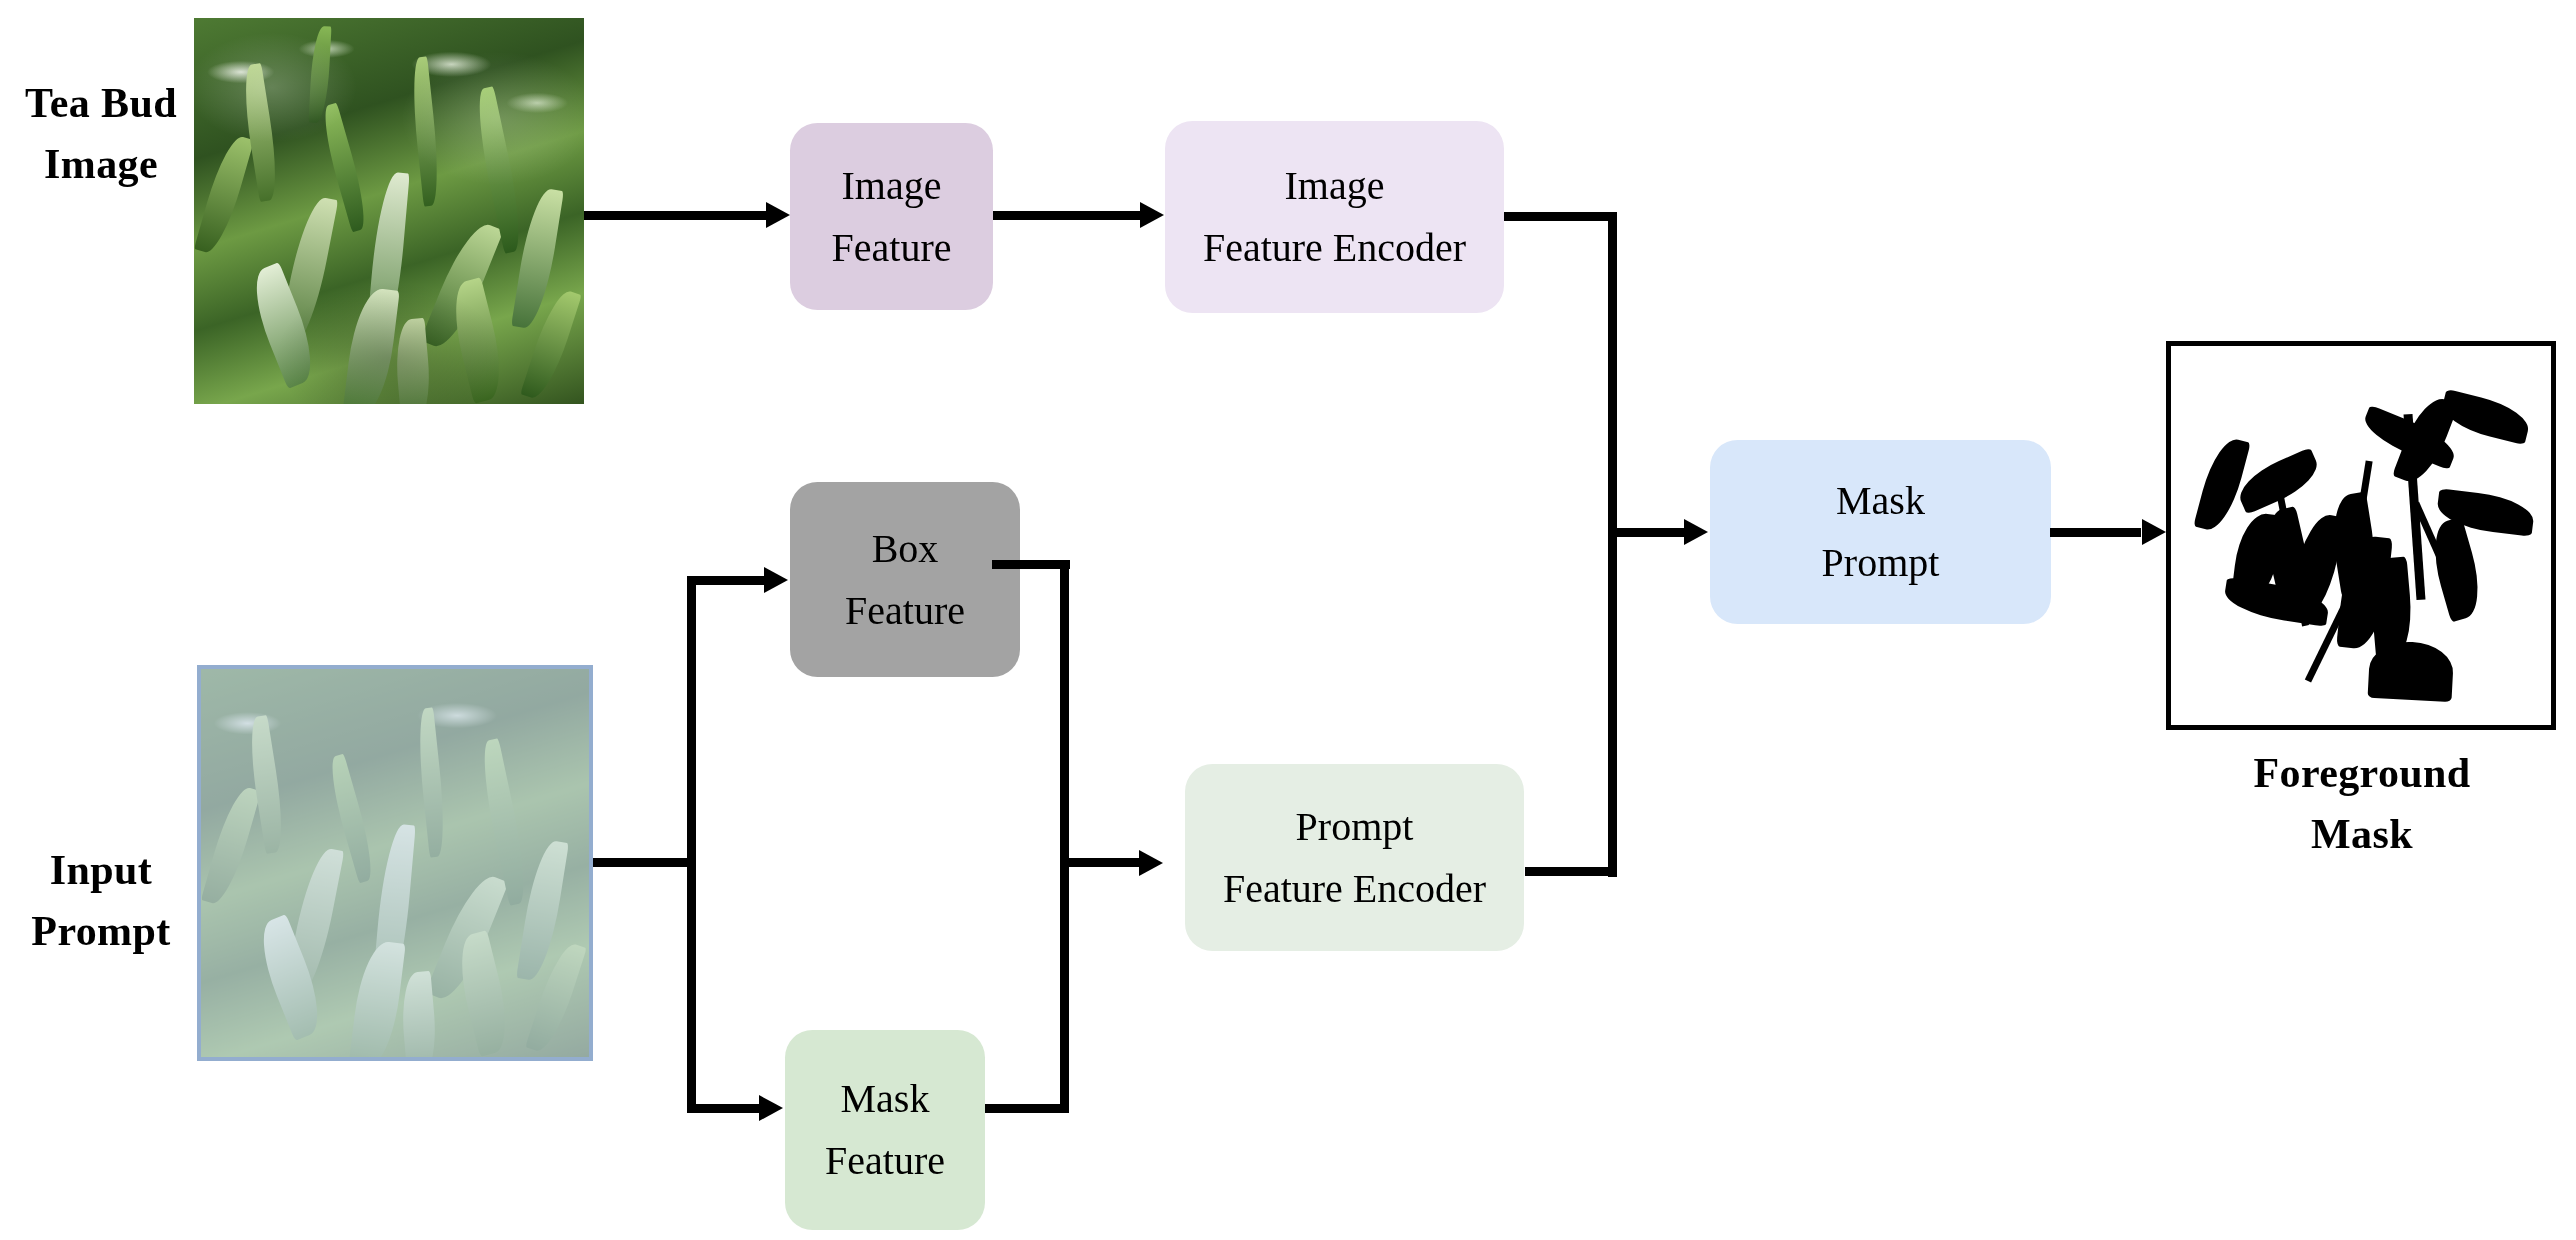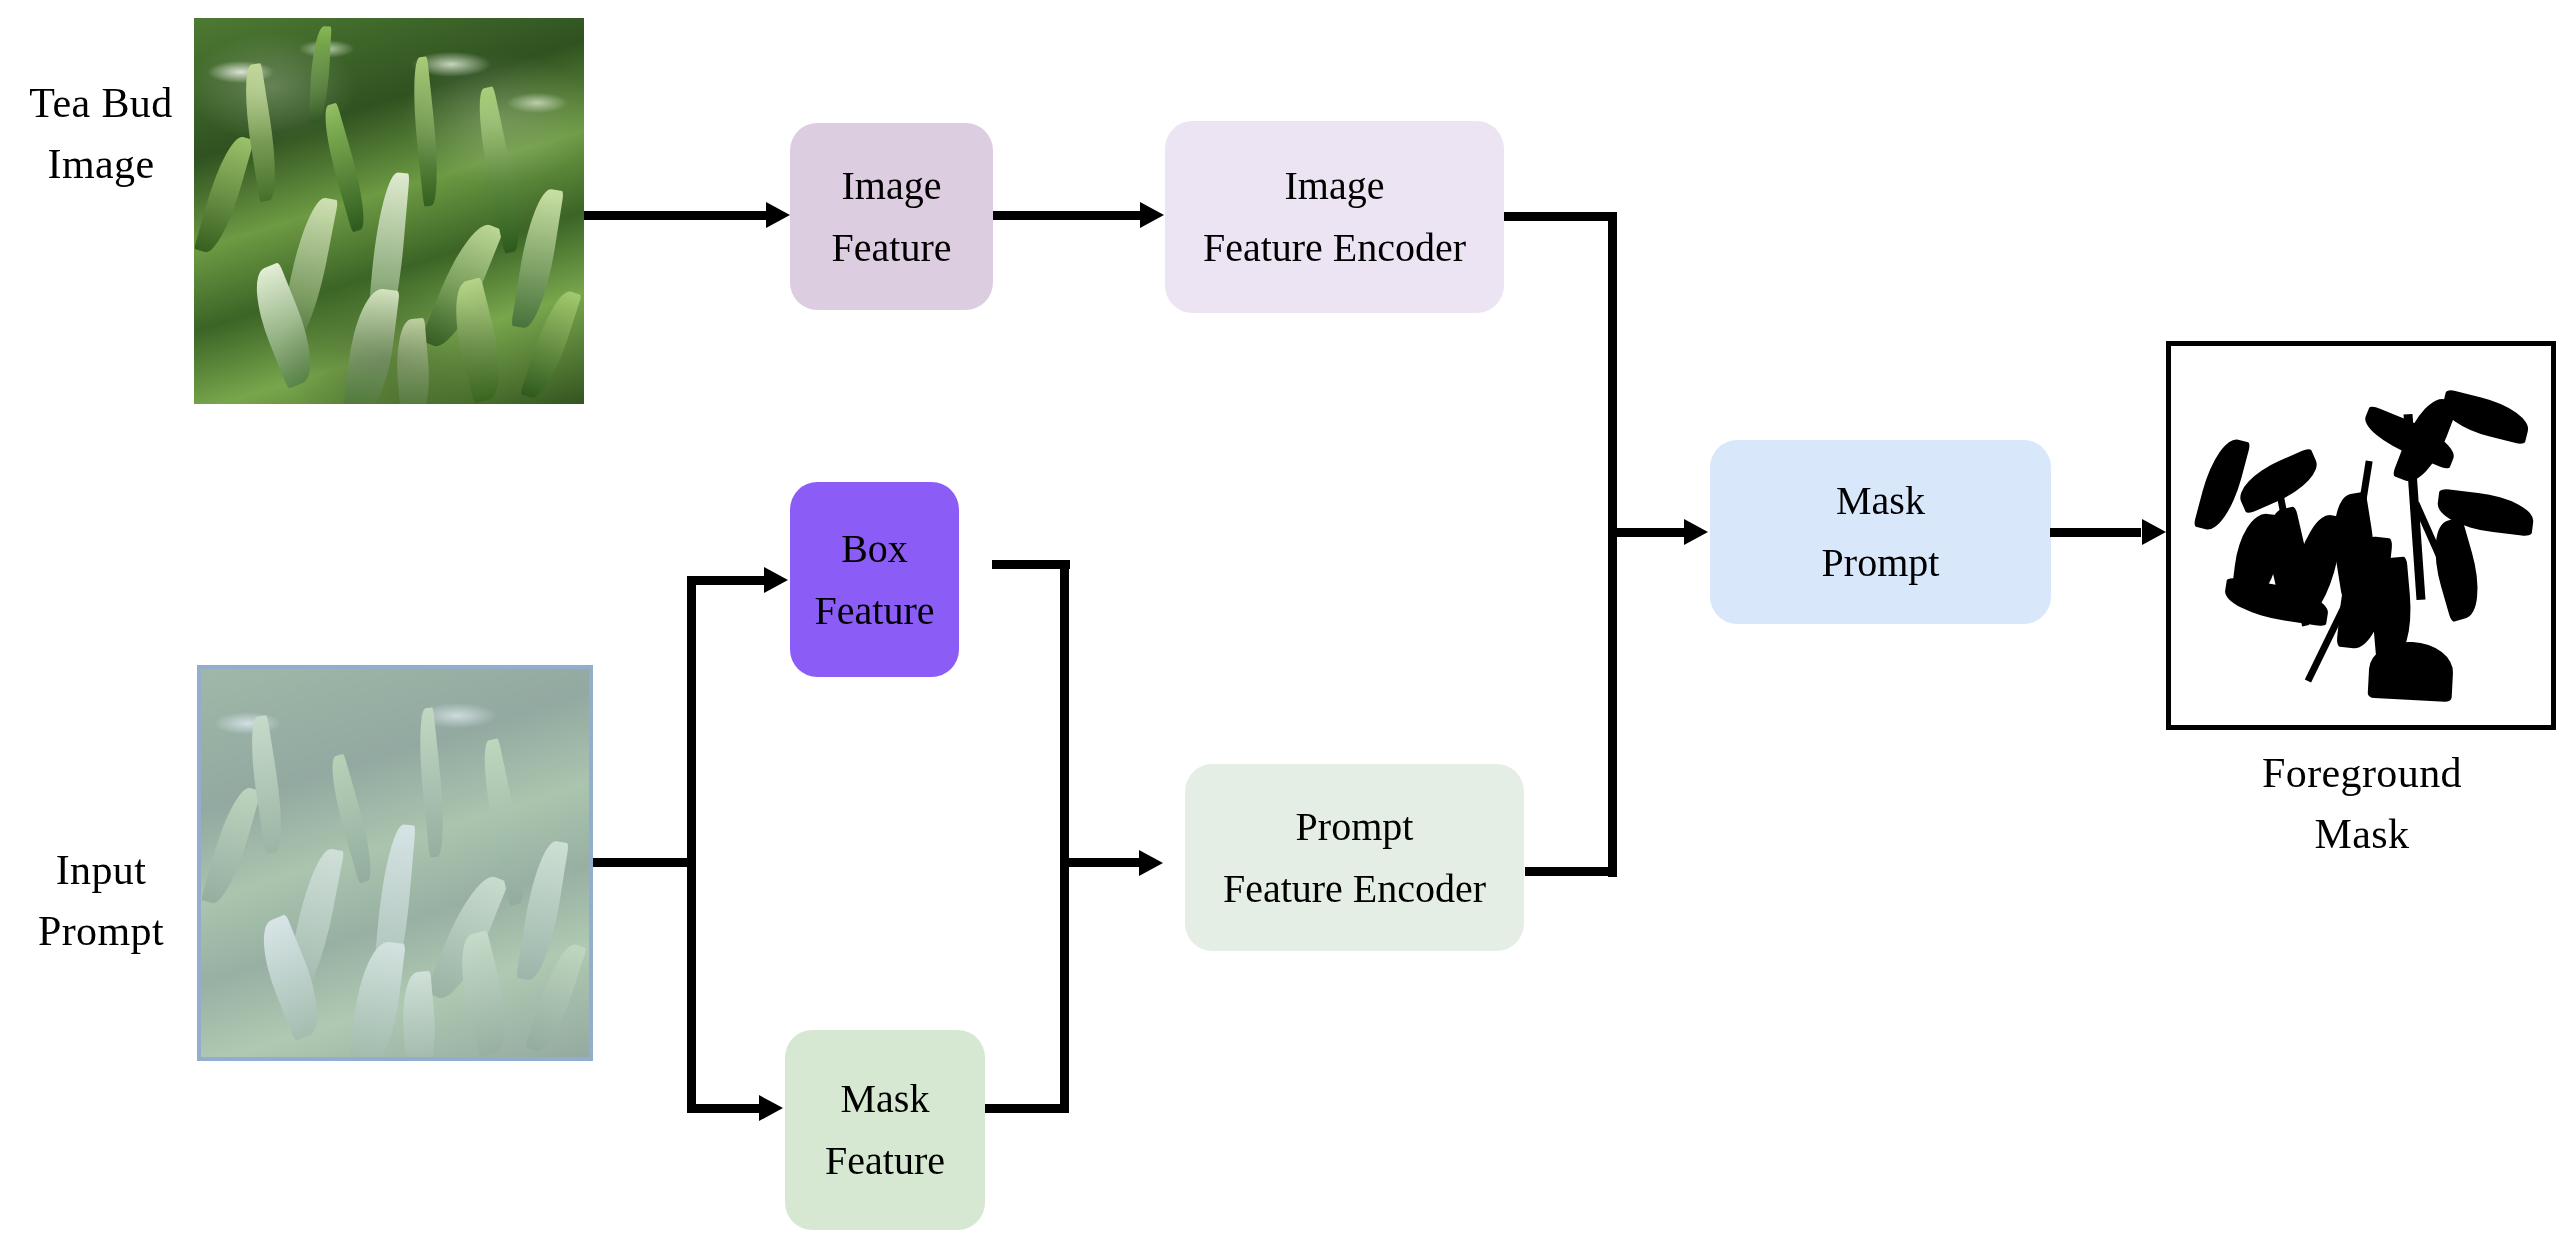--- a/index.html
+++ b/index.html
@@ -19,20 +19,21 @@
 
   
   .side-label {
     position: absolute;
     text-align: center;
     font-size: 42px;
     line-height: 1.45;
     color: #000;
     white-space: pre-line;
     letter-spacing: 0.4px;
+    font-weight: bold;
   }
 
   
   .node {
     position: absolute;
     border-radius: 27.5px;
     display: flex;
     flex-direction: column;
     align-items: center;
     justify-content: center;
@@ -170,21 +171,21 @@
   <div class="node" style="left:790px; top:123px; width:203px; height:187px; background:#dccde0;">
     <span class="l1">Image</span>
     <span class="l2">Feature</span>
   </div>
 
   <div class="node" style="left:1165px; top:121px; width:339px; height:192px; background:#ede4f3;">
     <span class="l1">Image</span>
     <span class="l2">Feature Encoder</span>
   </div>
 
-  <div class="node" style="left:790px; top:482px; width:169px; height:195px; background:#8b5cf6;">
+  <div class="node" style="left:790px; top:482px; width:230px; height:195px; background:#a3a3a3;">
     <span class="l1">Box</span>
     <span class="l2">Feature</span>
   </div>
 
   <div class="node" style="left:785px; top:1030px; width:200px; height:200px; background:#d6e8d2;">
     <span class="l1">Mask</span>
     <span class="l2">Feature</span>
   </div>
 
   <div class="node" style="left:1185px; top:764px; width:339px; height:187px; background:#e5eee4;">

